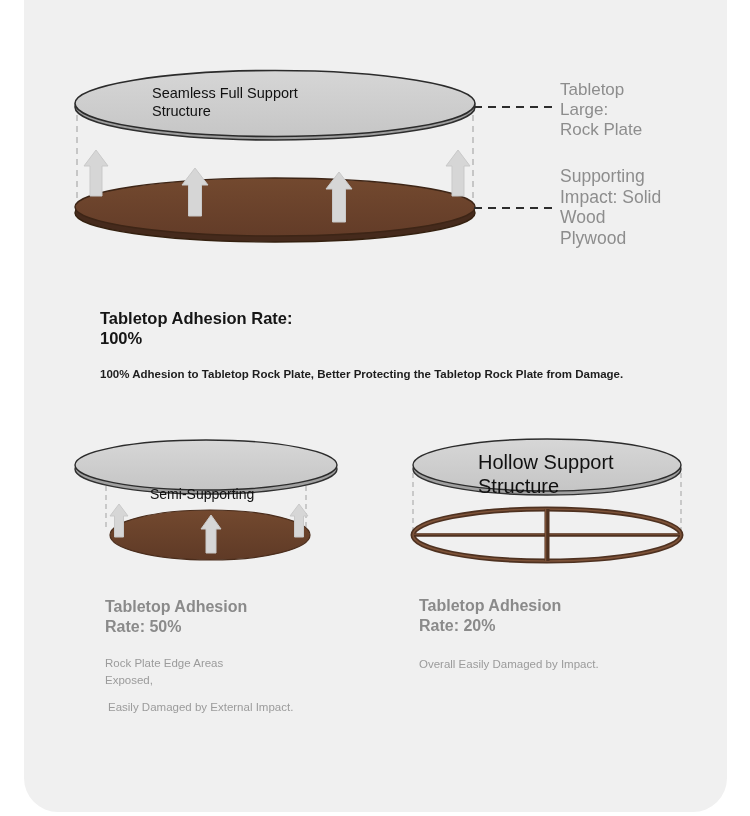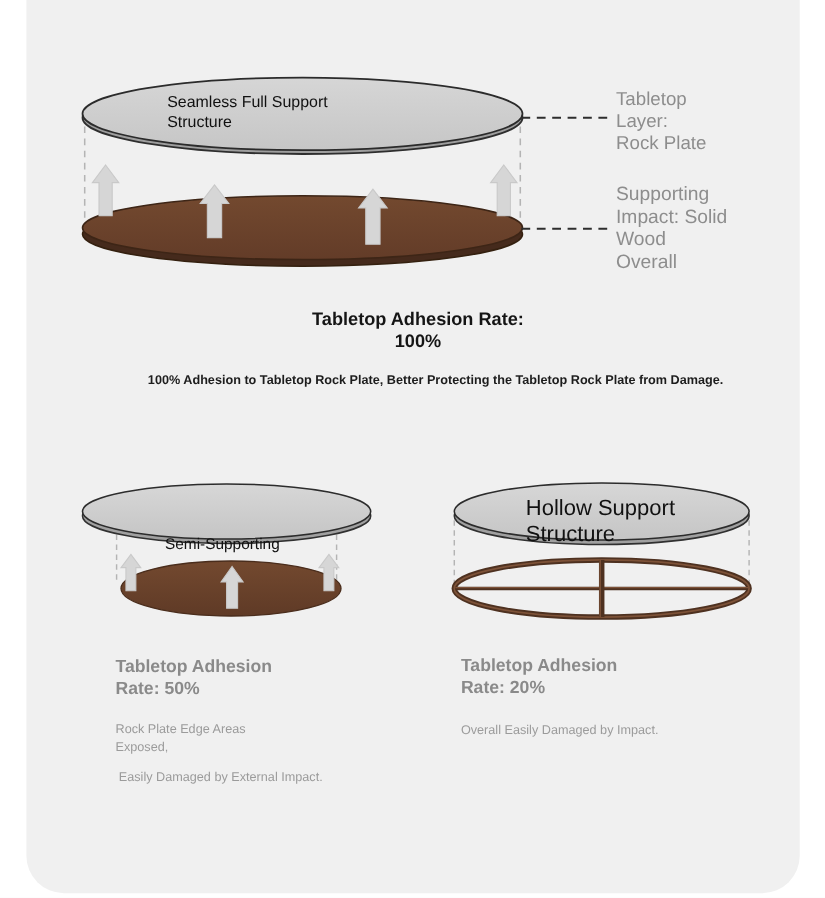--- a/index.html
+++ b/index.html
@@ -52,21 +52,20 @@
   .sect-title-gray {
     font-size: 16px;
     font-weight: bold;
     color: #8a8a8a;
     line-height: 1.25;
   }
   .sect-sub {
     font-size: 11.5px;
     font-weight: bold;
     color: #1d1d1d;
-    margin-left: 32px;
   }
   .sect-sub-gray {
     font-size: 11.5px;
     color: #9b9b9b;
     line-height: 1.45;
   }
   svg { display: block; overflow: visible; }
 </style>
 </head>
 <body>
@@ -111,33 +110,33 @@
     <line x1="474" y1="208" x2="556" y2="208" stroke="#2d2d2d" stroke-width="1.8" stroke-dasharray="8 6"></line>
   </svg>
 
   <div class="abs ellipse-label" style="left:152px;top:85px;width:230px;font-size:14.5px;">
     <div>Seamless Full Support</div>
     <div>Structure</div>
   </div>
 
   <div class="abs side-label" style="left:560px;top:80px;width:160px;">
     <div>Tabletop</div>
-    <div>Layer:</div>
+    <div>Large:</div>
     <div>Rock Plate</div>
   </div>
 
   <div class="abs side-label" style="left:560px;top:166px;width:170px;font-size:17.5px;">
     <div>Supporting</div>
     <div>Impact: Solid</div>
     <div>Wood</div>
-    <div>Overall</div>
-  </div>
-</div>
-
-<div class="abs" style="left:100px;top:280px;width:560px;text-align:center;">
+    <div>Plywood</div>
+  </div>
+</div>
+
+<div class="abs" style="left:100px;top:308px;width:560px;">
   <div class="sect-title">
     <div>Tabletop Adhesion Rate:</div>
     <div>100%</div>
   </div>
   <div class="sect-sub" style="margin-top:20px;">100% Adhesion to Tabletop Rock Plate, Better Protecting the Tabletop Rock Plate from Damage.</div>
 </div>
 
 <div class="abs" style="left:70px;top:425px;width:320px;height:175px;">
   <svg width="320" height="175" viewBox="0 0 320 175">
 

